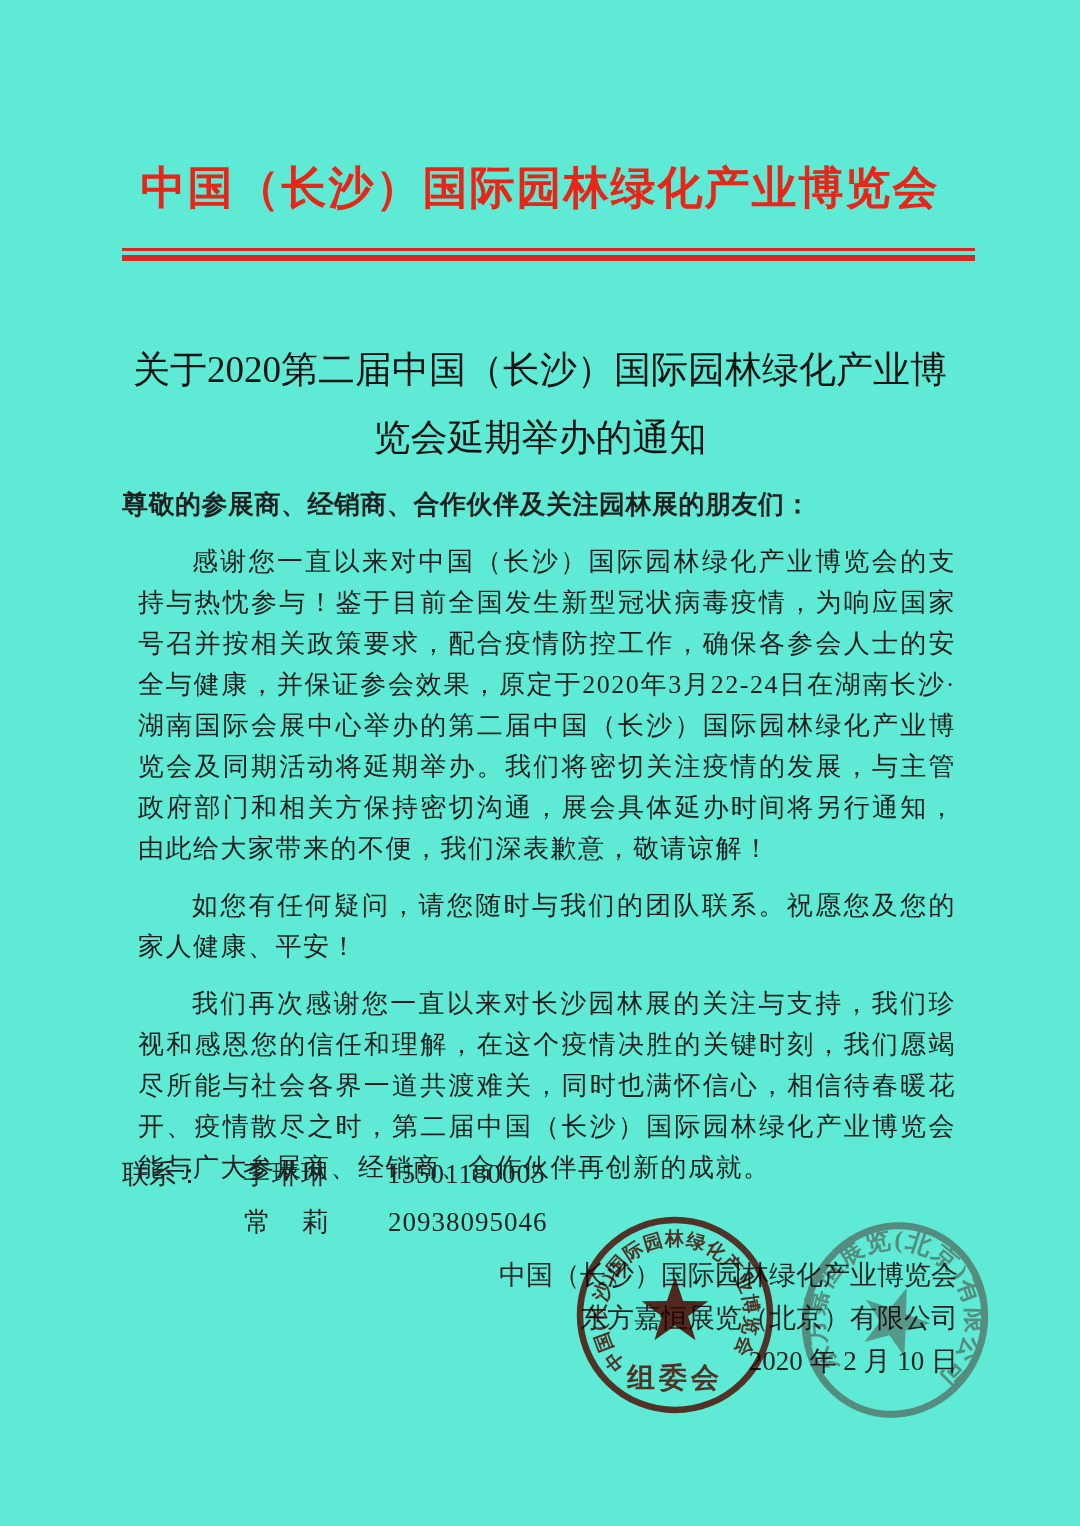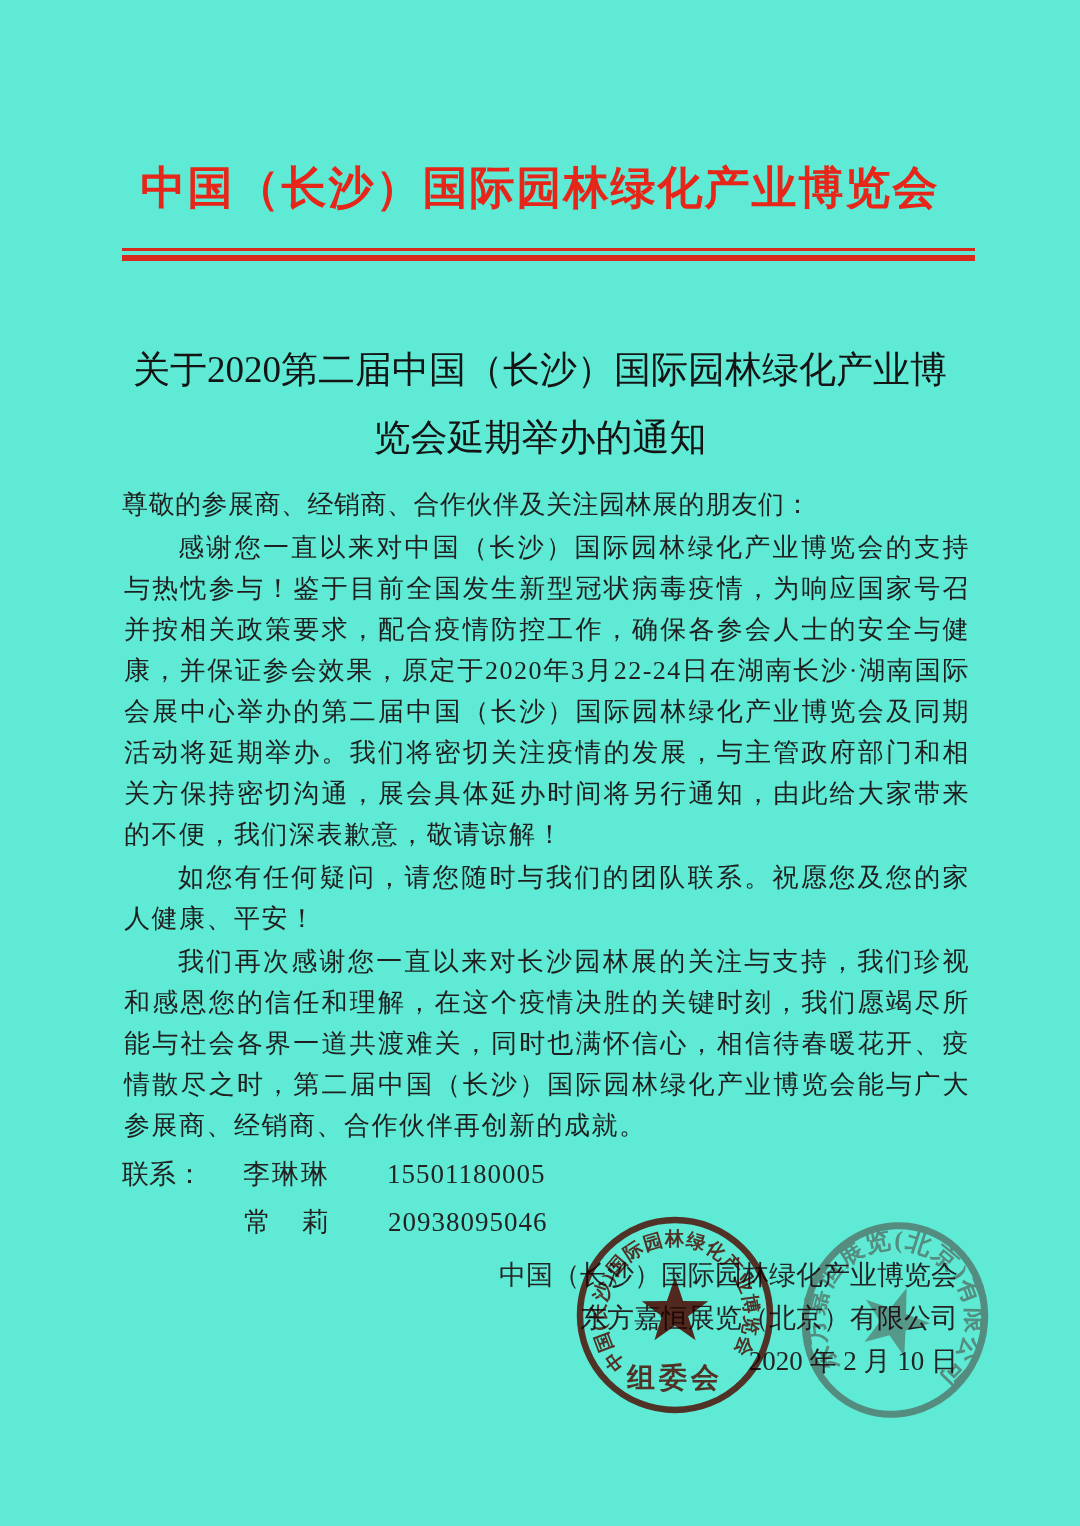--- a/index.html
+++ b/index.html
@@ -31,23 +31,23 @@
     position:absolute;top:336px;left:60px;right:60px;
     text-align:center;
     font-size:37px;font-weight:normal;line-height:68px;
     color:#141414;
   }
 
   .content{
     position:absolute;left:122px;top:484px;width:850px;
     font-size:26px;line-height:41px;
   }
-  .salutation{font-weight:normal;letter-spacing:0.5px;margin:0;}
+  .salutation{font-weight:bold;letter-spacing:0.5px;margin:0;}
   .body-para{
-    margin:2px;
+    margin:16px;
     text-indent:54px;
     text-align:justify;
     text-justify:inter-ideograph;
     letter-spacing:1.5px;
   }
 
   .contacts{
     position:absolute;left:122px;top:1150px;
     font-size:27px;line-height:48px;color:#232323;
   }

